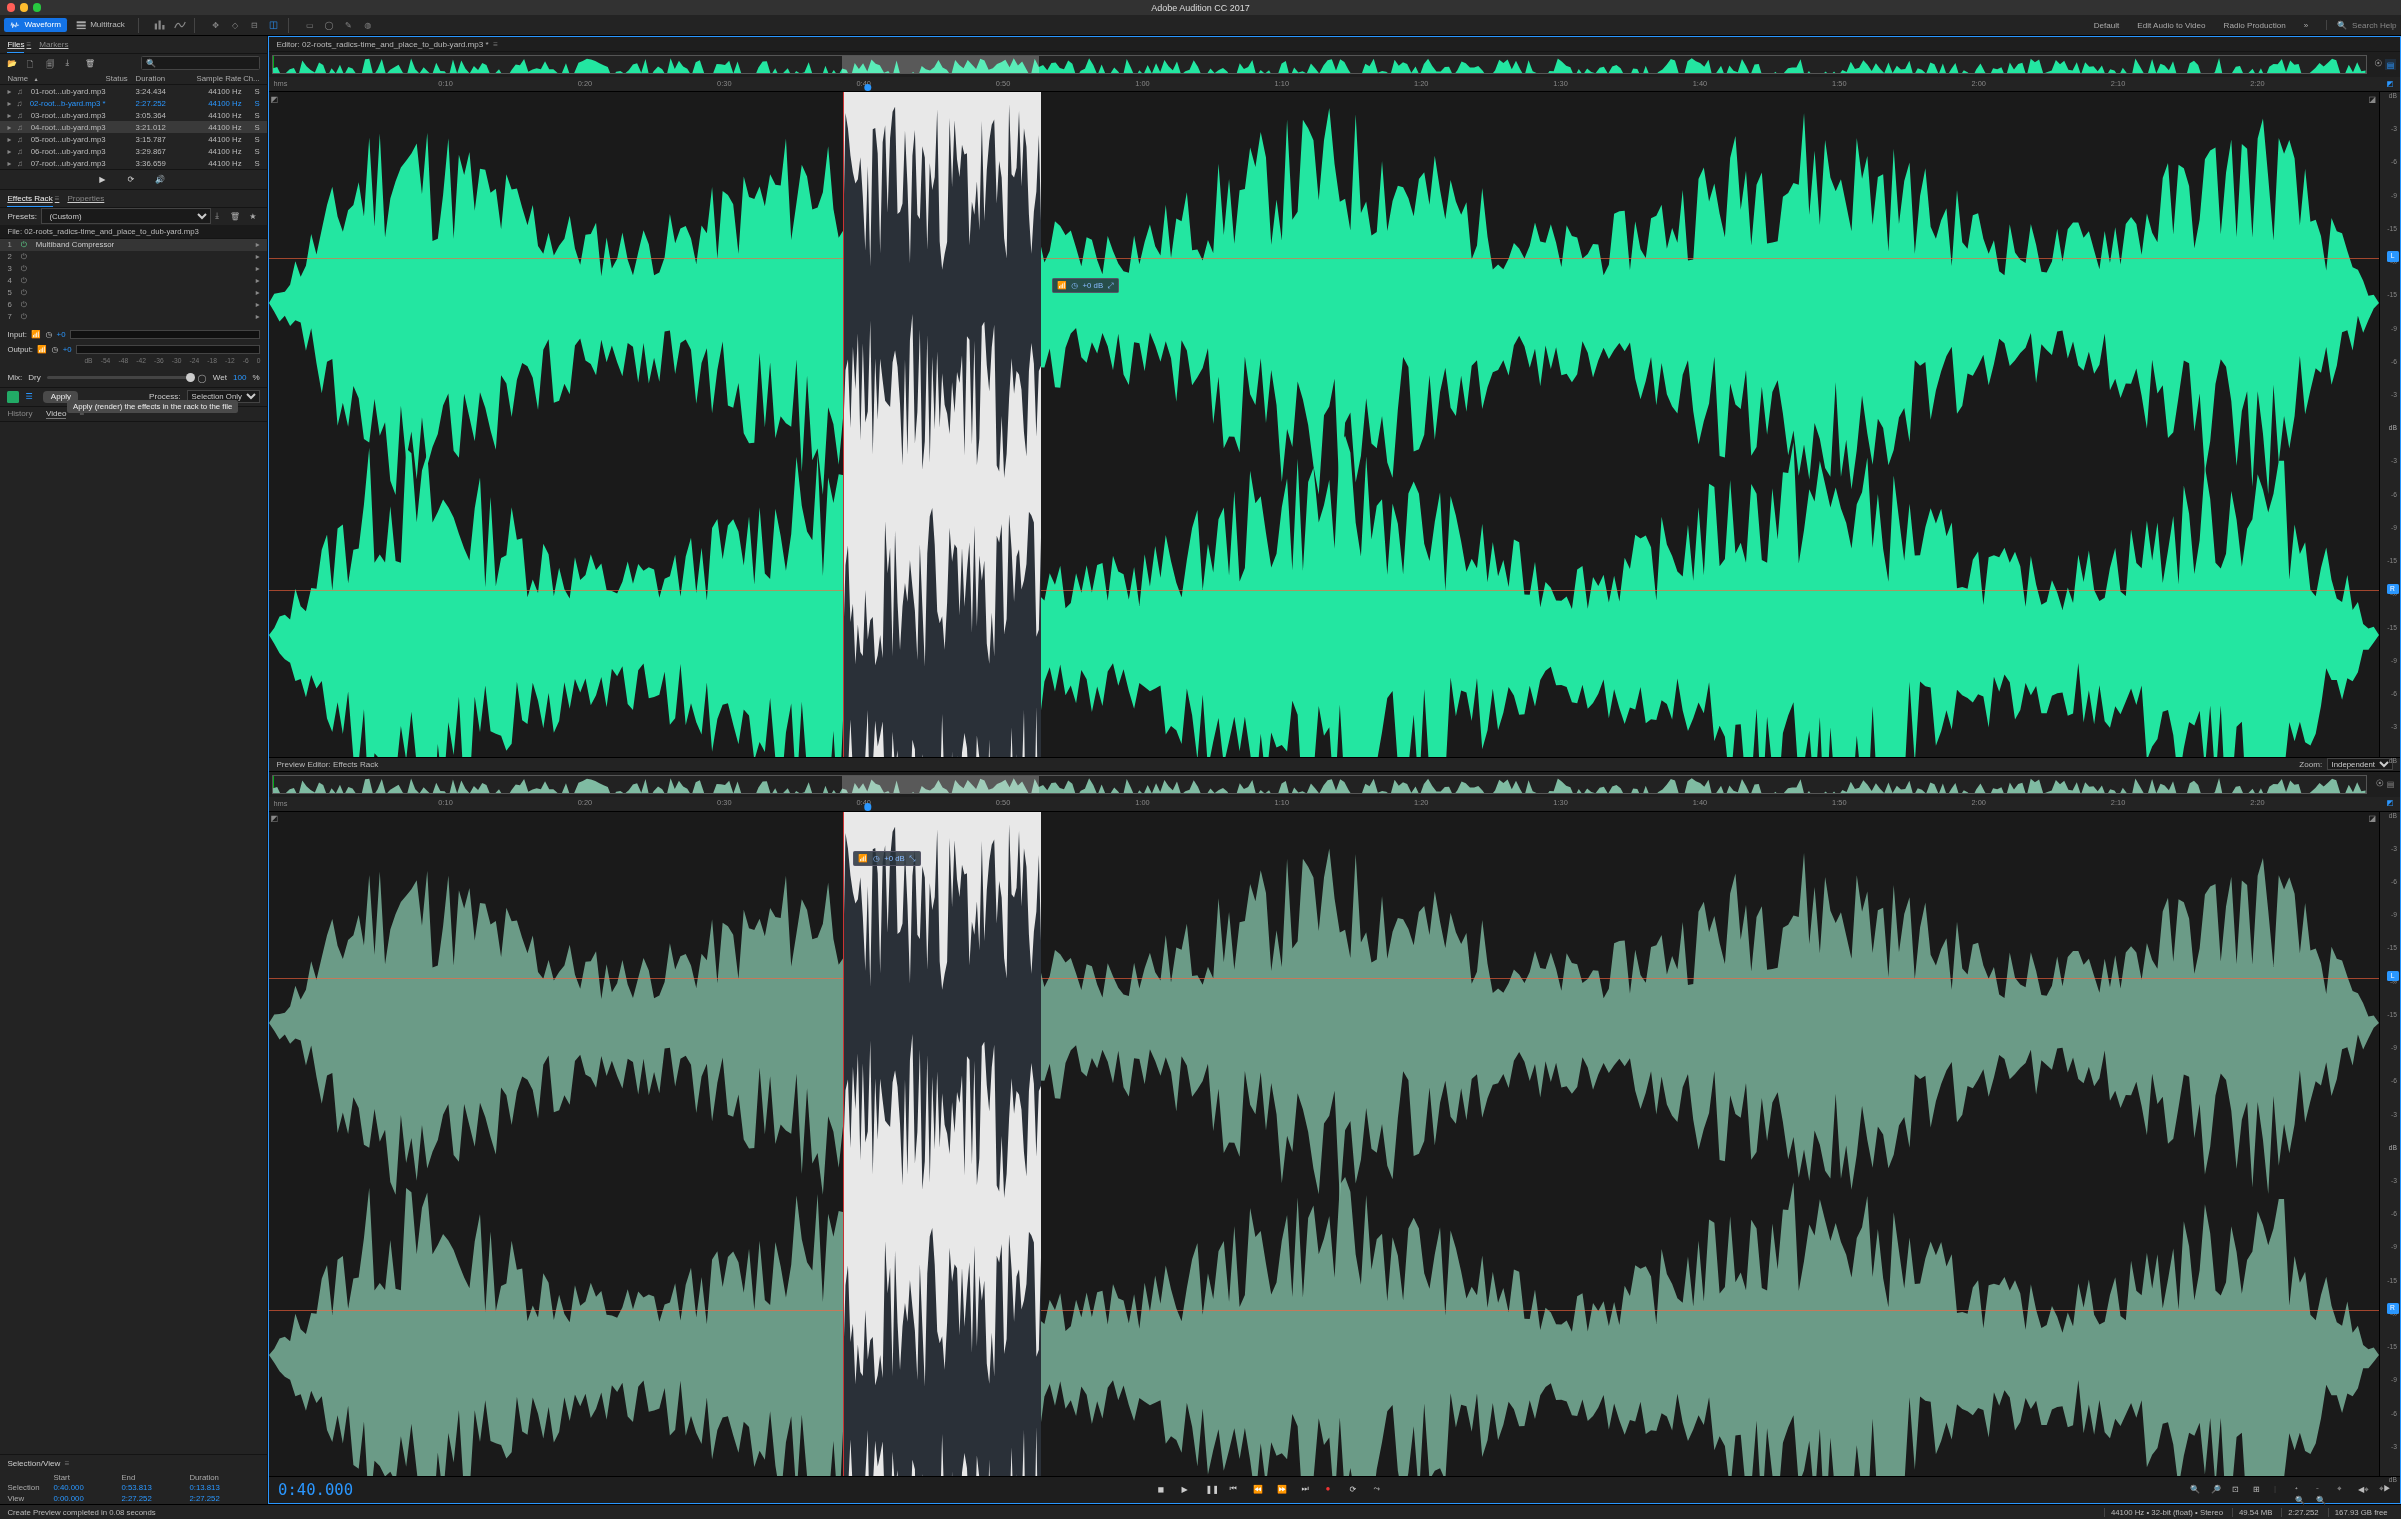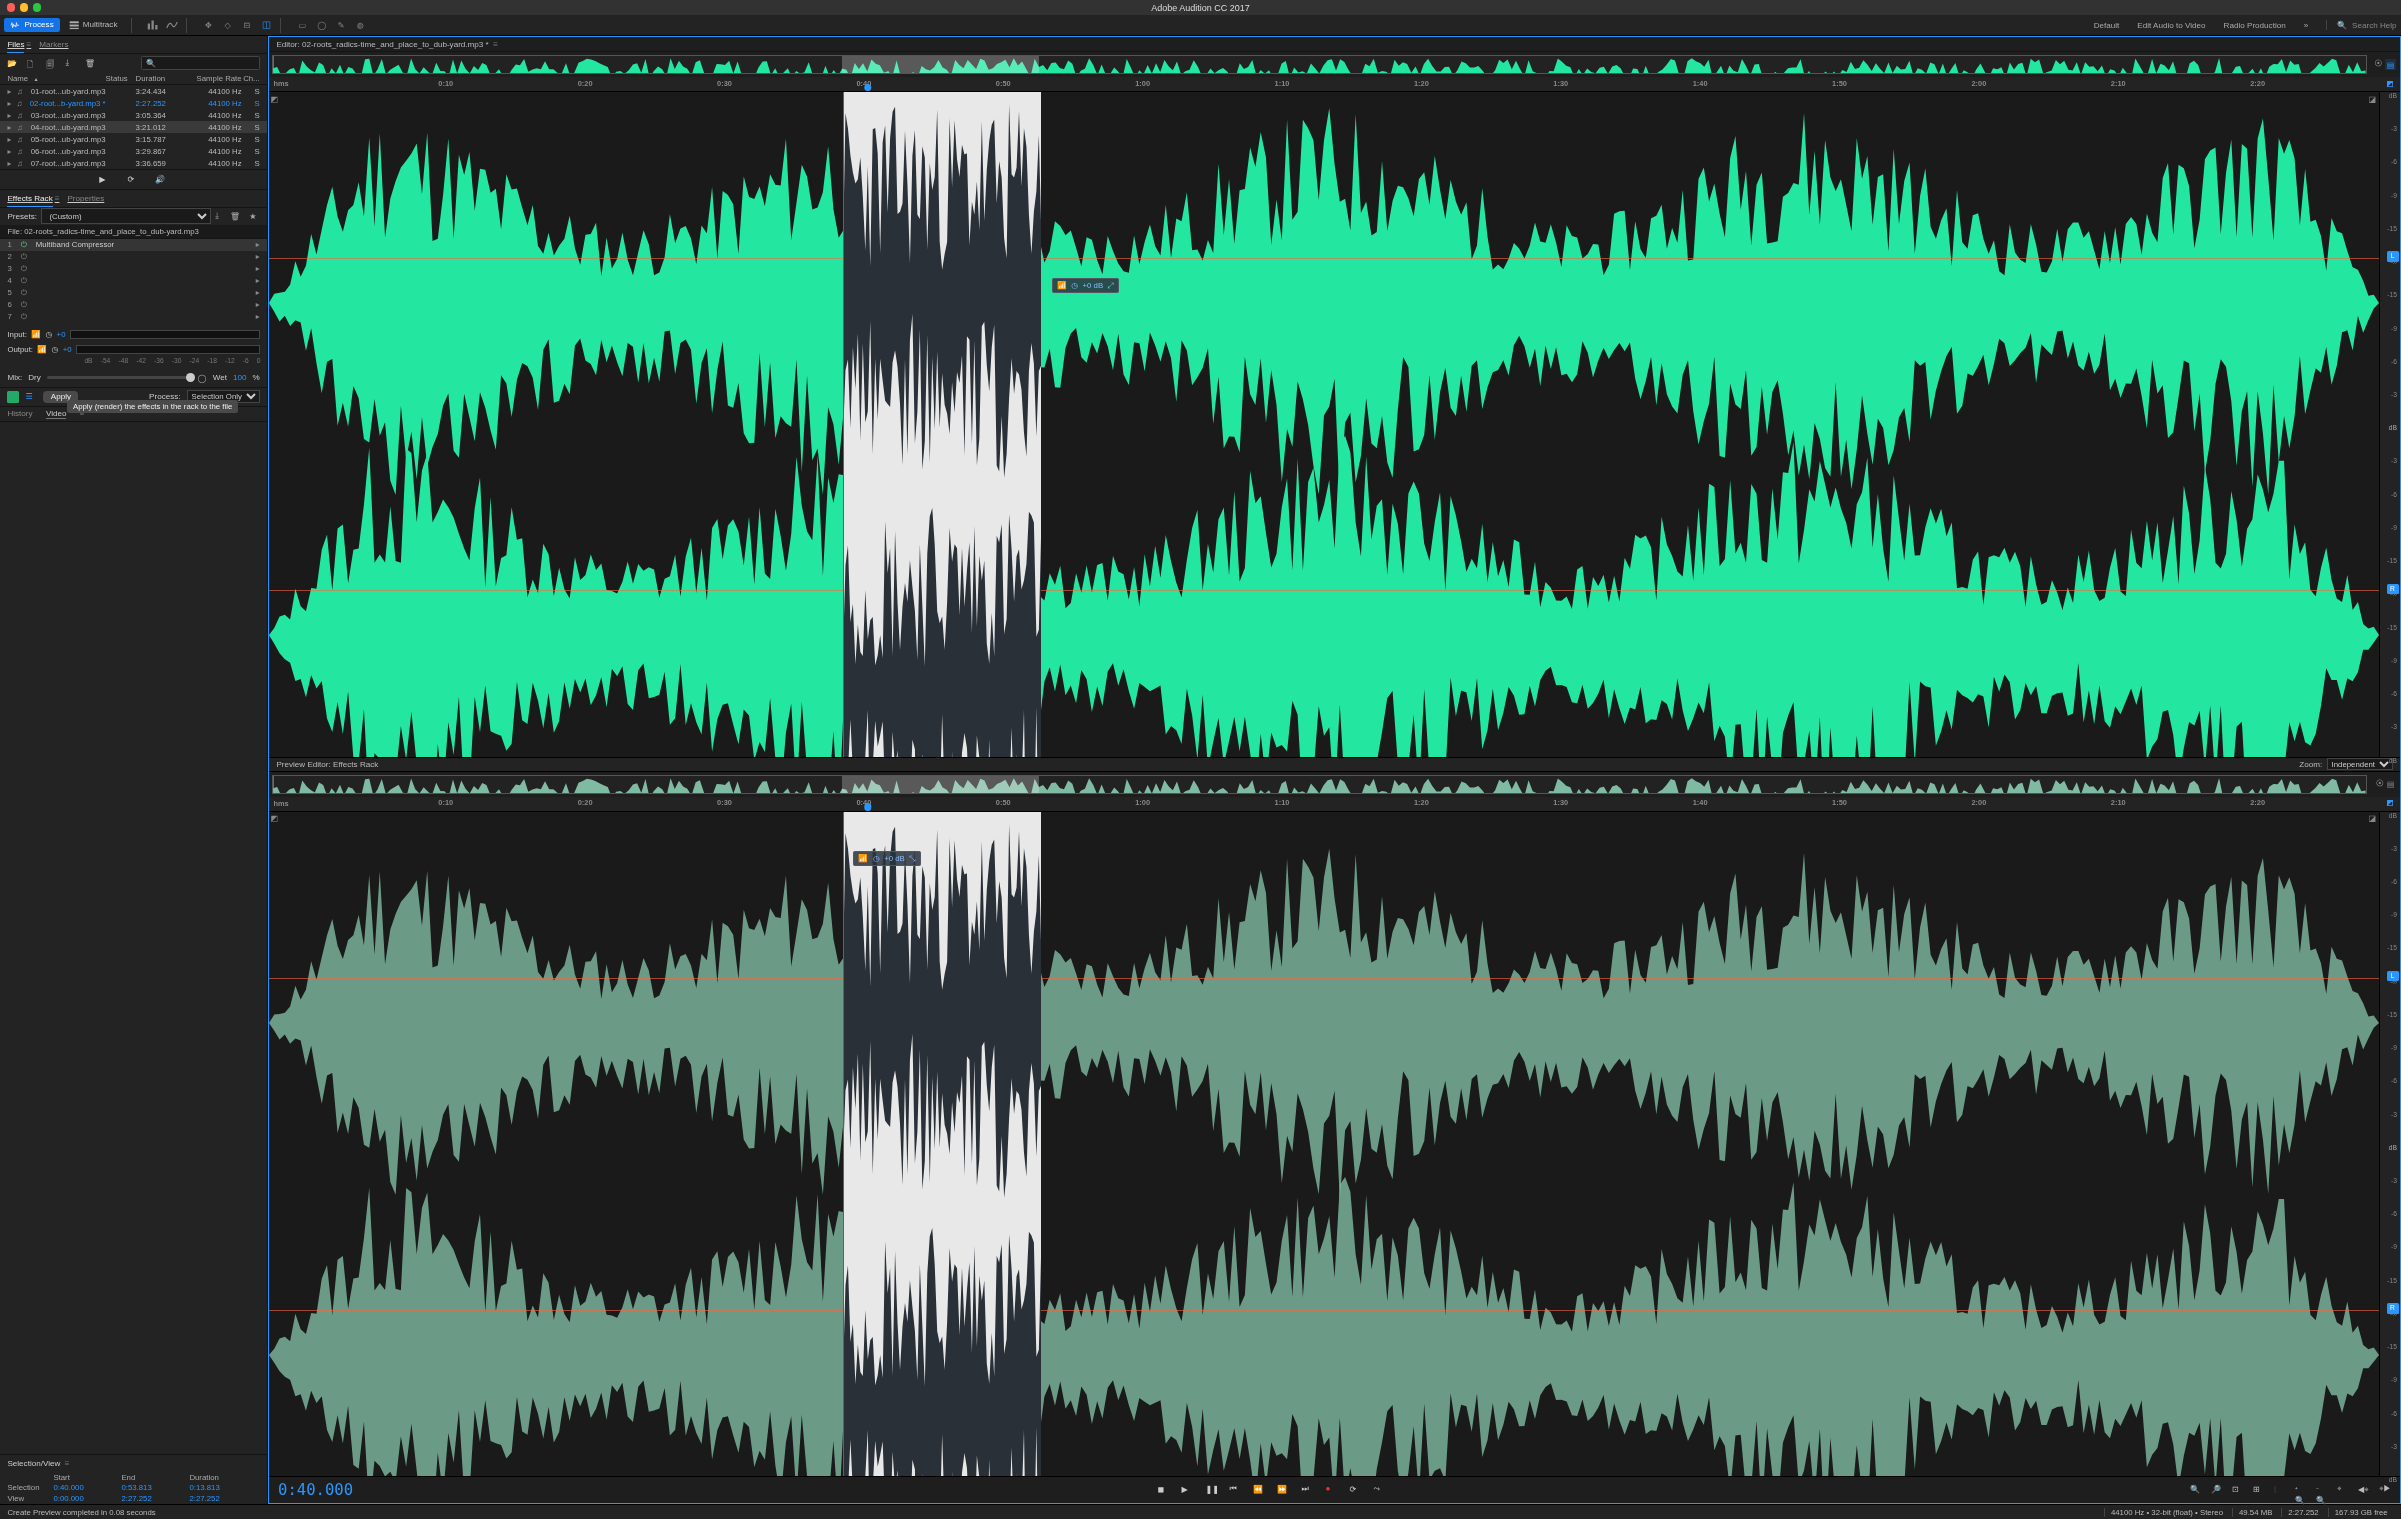--- a/index.html
+++ b/index.html
@@ -112,21 +112,21 @@
 .sv-grid .lbl { color:#aaa; }
 
 
 .editor-tab { height: 15px; display:flex; align-items:center; padding:0 7.4px; color:#bbb; border-bottom:0.7px solid #141414; gap:4.4px; }
 
 .audio-pane { flex: 1; display: flex; flex-direction: column; min-height: 0; }
 .overview { height: 19px; margin: 3px; border: 0.7px solid #555; background: linear-gradient(to right, #1a3 0, #0a1 0.7px, transparent 0.7px), #222; position: relative; overflow: hidden; }
 .overview-wave { position: absolute; inset: 0; }
 .overview-sel { position: absolute; top:0; bottom:0; background: rgba(255,255,255,0.25); }
 
-.ruler { height: 15px; background:#232323; display:flex; position:relative; border-bottom:0.7px solid #000; color:#888; font-size:7.4px;font-weight:bold; }
+.ruler { height: 15px; background:#232323; display:flex; position:relative; border-bottom:0.7px solid #000; color:#888; font-size:7.4px; }
 .ruler .hms { position:absolute; left:4.4px; top:2.2px; }
 .ruler .ticks { position:absolute; left:30px; right:10.4px; top:0; bottom:0; }
 .ruler .tick { position:absolute; top:1.5px; }
 .playhead-handle { position:absolute; top:6.7px; width:7.4px; height:7.4px; background:#2a97ff; border-radius:50%; transform:translateX(-50%); z-index:3; }
 .save-marker { position:absolute; right:3px; top:1.5px; width:10.4px; height:10.4px; color:#2a97ff; }
 
 .waveform-pair { flex:1; display:flex; min-height:0; }
 .wave-area { flex:1; position:relative; background:#1a1a1a; overflow:hidden; }
 .db-ruler { width:21px; background:#232323; border-left:0.7px solid #000; display:flex; flex-direction:column; font-size:6.7px; color:#888; }
 .db-ruler .db-half { flex:1; position:relative; }
@@ -183,21 +183,21 @@
     <div class="tl green"></div>
   </div>
   <div class="titlebar-title">Adobe Audition CC 2017</div>
 </div>
 
 <div class="toolbar">
   <div class="tool-btn active">
     <svg class="tool-icon" viewBox="0 0 16 16">
         <path d="M1 8h1l1-4 1 8 1-6 1 4 1-2h1l1 3 1-7 1 5 1-1h2" stroke="#fff" fill="none"></path>
       </svg>
-    <span>Process</span>
+    <span>Waveform</span>
   </div>
   <div class="tool-btn">
     <svg class="tool-icon" viewBox="0 0 16 16">
         <rect x="1" y="2" width="14" height="3" fill="#aaa"></rect>
         <rect x="1" y="7" width="14" height="3" fill="#aaa"></rect>
         <rect x="1" y="12" width="14" height="2" fill="#aaa"></rect>
       </svg>
     <span>Multitrack</span>
   </div>
   <div class="divider"></div>

